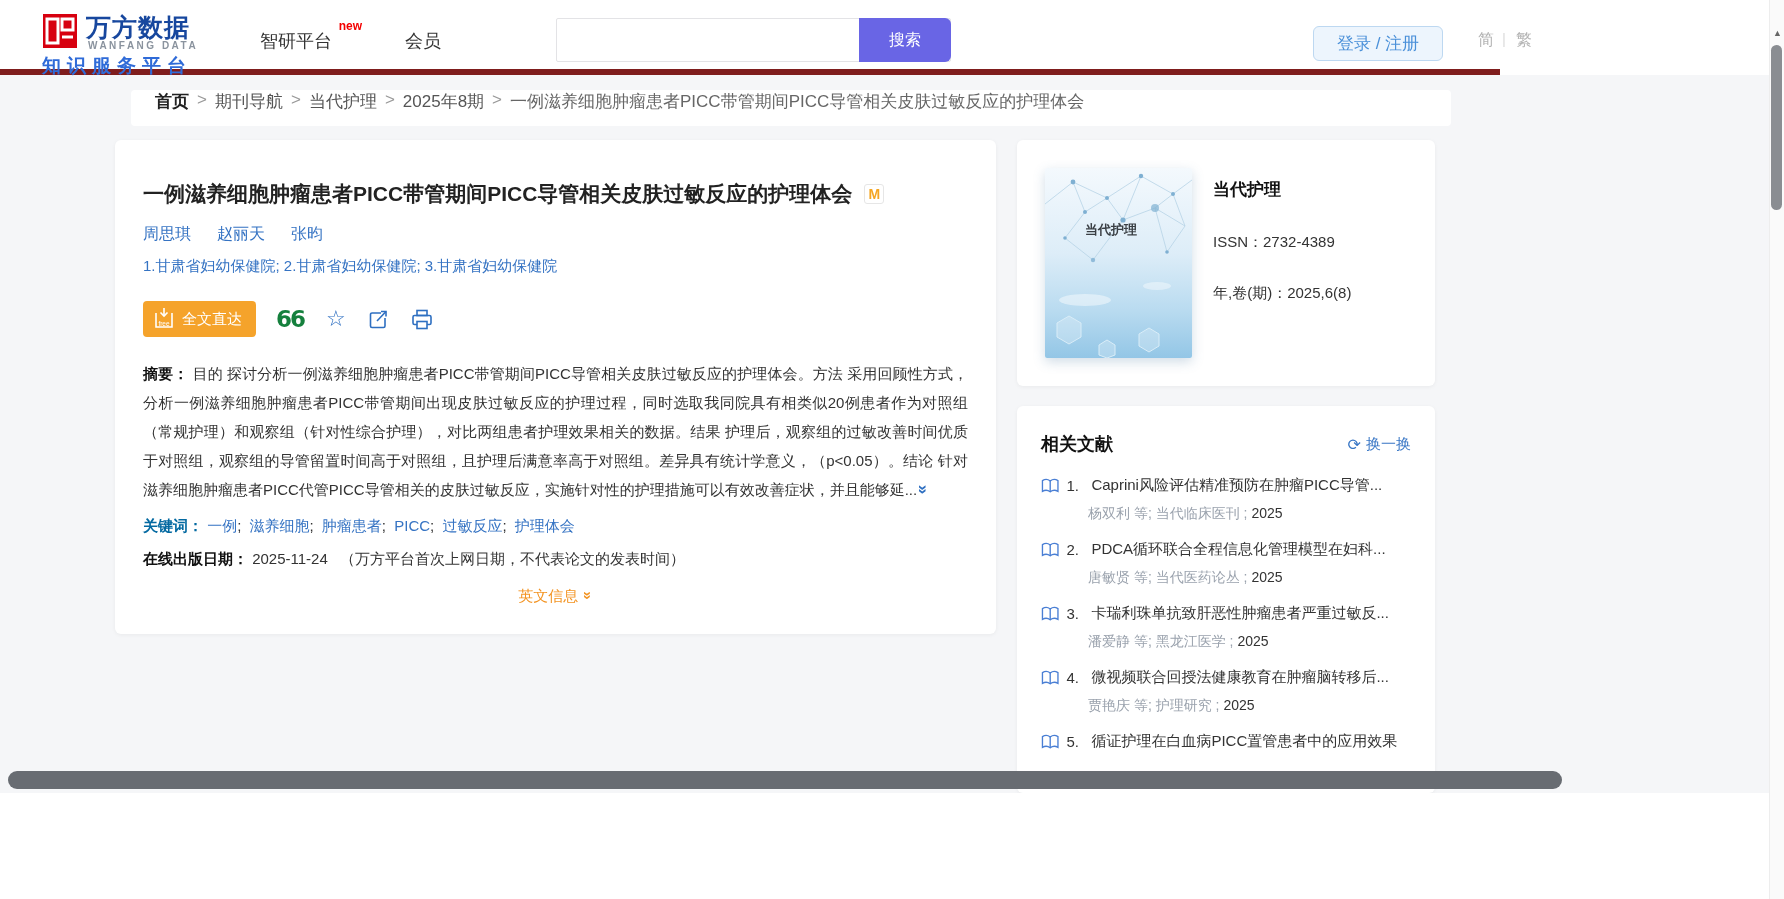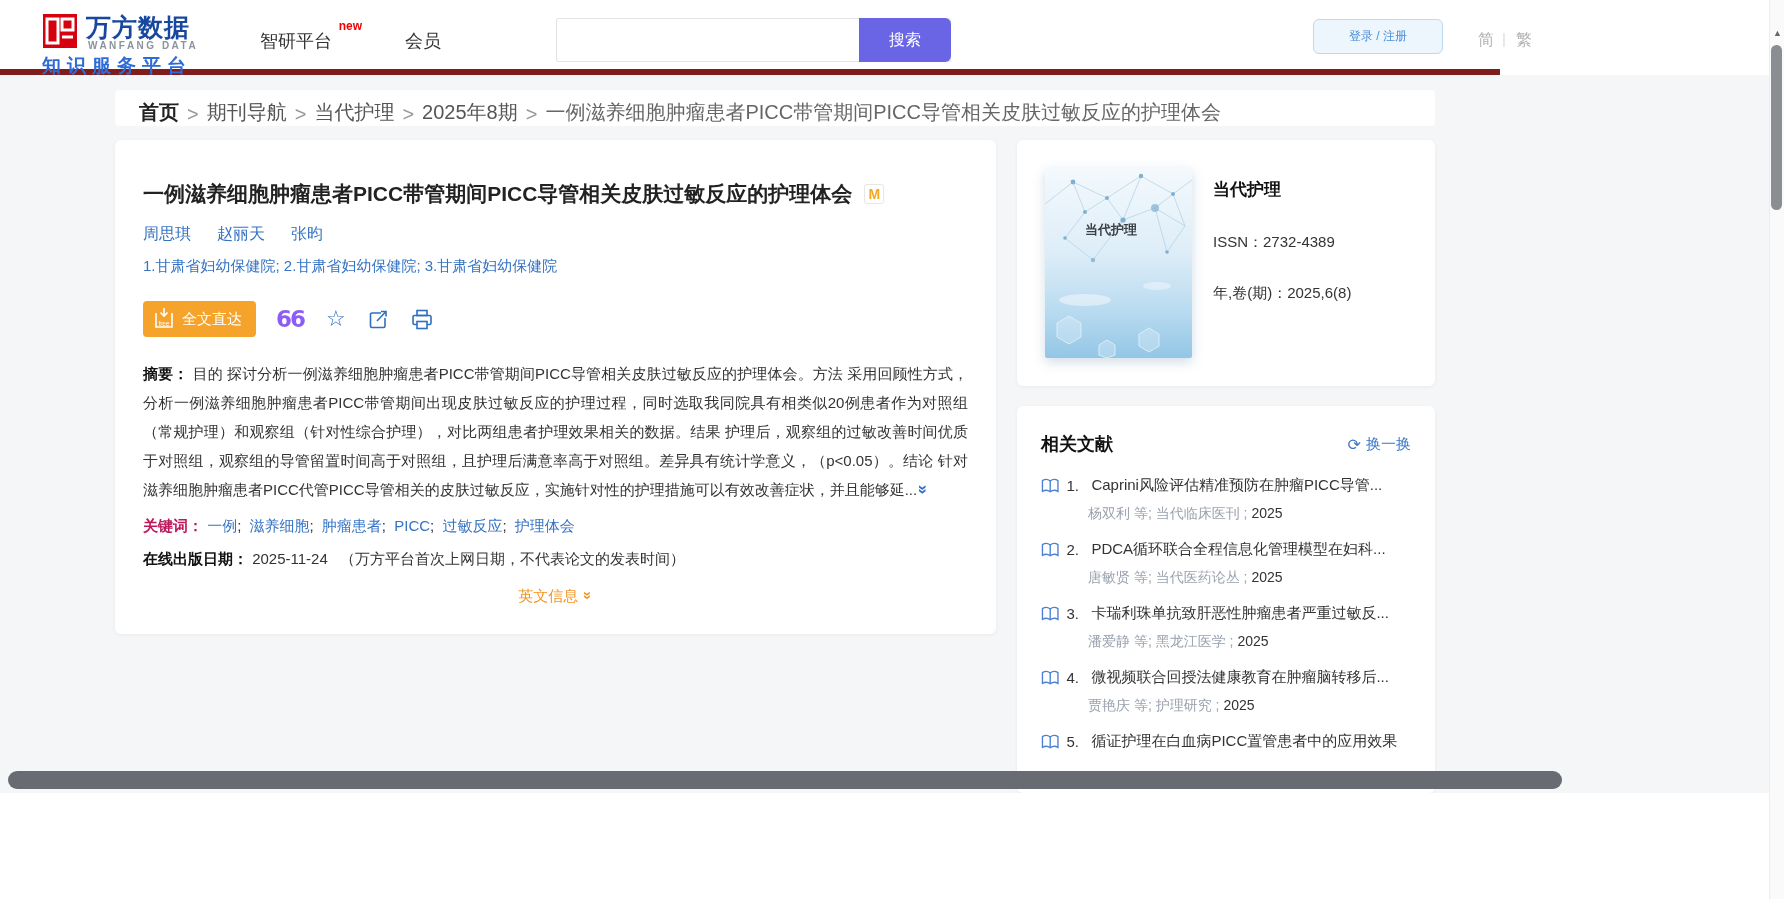--- a/index.html
+++ b/index.html
@@ -11,56 +11,56 @@
   .logo-wrap { position:absolute; left:42px; top:11px; width:150px; }
   .logo-mark { position:absolute; left:0; top:2px; }
   .brand-cn { position:absolute; left:44px; top:0; font-size:25px; font-weight:bold; color:#17479e; letter-spacing:1px; white-space:nowrap; }
   .brand-en { position:absolute; left:46px; top:29px; font-size:10px; font-weight:bold; color:#8a939e; letter-spacing:2.5px; white-space:nowrap; }
   .brand-sub { position:absolute; left:0; top:42px; font-size:19px; font-weight:bold; color:#2f6bd8; letter-spacing:6px; white-space:nowrap; }
   .nav-item { position:absolute; top:29px; font-size:18px; color:#333; cursor:pointer; white-space:nowrap; }
   .nav-new { position:absolute; top:-10px; right:-30px; font-size:12px; color:#f40000; font-weight:bold; }
   .search-box { position:absolute; left:556px; top:18px; width:395px; height:44px; border:1px solid #e3e3e6; border-radius:2px; background:#fff; display:flex; }
   .search-input { flex:1; border:none; outline:none; font-size:15px; padding:0 12px; background:transparent; }
   .search-btn { width:92px; height:44px; margin:-1px -1px 0 0; background:#6965e5; color:#fff; font-size:16px; border:none; border-radius:0 6px 6px 0; cursor:pointer; }
-  .login-btn { position:absolute; left:1313px; top:19px; width:130px; height:35px; background:#edf5fd; border:1px solid #bdd8f1; border-radius:6px; color:#4a90d9; font-size:12px; text-align:center; line-height:33px; cursor:pointer; }
+  .login-btn { position:absolute; left:1313px; top:26px; width:130px; height:35px; background:#edf5fd; border:1px solid #bdd8f1; border-radius:6px; color:#4a90d9; font-size:17px; text-align:center; line-height:33px; cursor:pointer; }
   .lang { position:absolute; top:30px; font-size:16px; color:#b3b3b3; cursor:pointer; }
   .lang-div { position:absolute; left:1502px; top:30px; color:#dcdcdc; font-size:15px; }
 
   
   .page-bg { position:absolute; left:0; top:75px; width:1784px; height:718px; background:#f5f6f8; }
 
   
-  .crumb-bar { position:absolute; left:115px; top:90px; width:1320px; height:36px; background:#fff; border-radius:4px; display:flex; align-items:flex-end; padding-left:24px; font-size:20px; white-space:nowrap; overflow:hidden; }
+  .crumb-bar { position:absolute; left:131px; top:90px; width:1320px; height:36px; background:#fff; border-radius:4px; display:flex; align-items:flex-start; padding-left:24px; font-size:17px; white-space:nowrap; overflow:hidden; }
   .crumb-home { font-weight:bold; color:#222; cursor:pointer; }
   .crumb-link { color:#555; cursor:pointer; }
   .crumb-sep { color:#999; margin:0 8px; }
   .crumb-last { color:#666; }
 
   
   .card { background:#fff; border-radius:6px; box-shadow:0 1px 4px rgba(0,0,0,0.05); }
   .article-card { position:absolute; left:115px; top:140px; width:881px; height:494px; padding:24px 28px; }
   .doi-line { font-size:15px; color:#999; }
   .doi-link { color:#3876c5; cursor:pointer; }
   .art-title { margin-top:16px; font-size:21px; font-weight:bold; color:#222; display:flex; align-items:center; }
   .m-badge { display:inline-block; width:20px; height:20px; margin-left:12px; border:1px solid #e6e6e6; border-radius:3px; color:#f5a623; font-size:14px; font-weight:bold; text-align:center; line-height:19px; flex:0 0 auto; }
   .authors { margin-top:16px; font-size:16px; color:#3573c3; display:flex; gap:26px; }
   .authors span { cursor:pointer; }
   .affils { margin-top:12px; font-size:15px; color:#3573c3; }
   .affils .aff-name { cursor:pointer; }
   .toolbar { margin-top:25px; display:flex; }
   .fulltext-btn { height:36px; background:#f5a32b; border:none; border-radius:4px; color:#fff; font-size:15px; padding:0 14px 0 10px; display:flex; align-items:center; gap:7px; cursor:pointer; }
   .tool-icons { display:flex; align-items:center; gap:22px; margin-left:20px; }
-  .quote-ic { font-size:23px; font-weight:bold; color:#8b5cf6; letter-spacing:-2px; font-family:"DejaVu Sans",sans-serif; cursor:pointer; line-height:1; }
+  .quote-ic { font-size:23px; font-weight:bold; color:#15803d; letter-spacing:-2px; font-family:"DejaVu Sans",sans-serif; cursor:pointer; line-height:1; }
   .star-ic { font-size:22px; color:#2e6fc1; cursor:pointer; line-height:1; }
   .svg-ic { cursor:pointer; display:block; }
   .abstract { margin-top:22px; font-size:15px; color:#333; line-height:29px; text-align:justify; }
   .abstract b { color:#111; }
   .chev-dn { display:inline-block; transform:rotate(90deg); color:#2e6fc1; font-weight:bold; font-size:17px; cursor:pointer; margin-left:2px; }
   .kw-line { margin-top:13px; font-size:15px; color:#333; }
-  .kw-line b { color:#be185d; }
+  .kw-line b { color:#0369a1; }
   .kw { color:#3573c3; cursor:pointer; }
   .kw-sep { color:#333; margin-right:4px; }
   .date-line { margin-top:14px; font-size:15px; color:#333; }
   .date-line b { color:#111; }
   .date-note { margin-left:8px; }
   .en-info { margin-top:18px; text-align:center; font-size:15px; color:#f39423; }
   .en-info .lbl { cursor:pointer; }
   .chev-dn.orange { color:#f39423; font-size:15px; }
 
   

